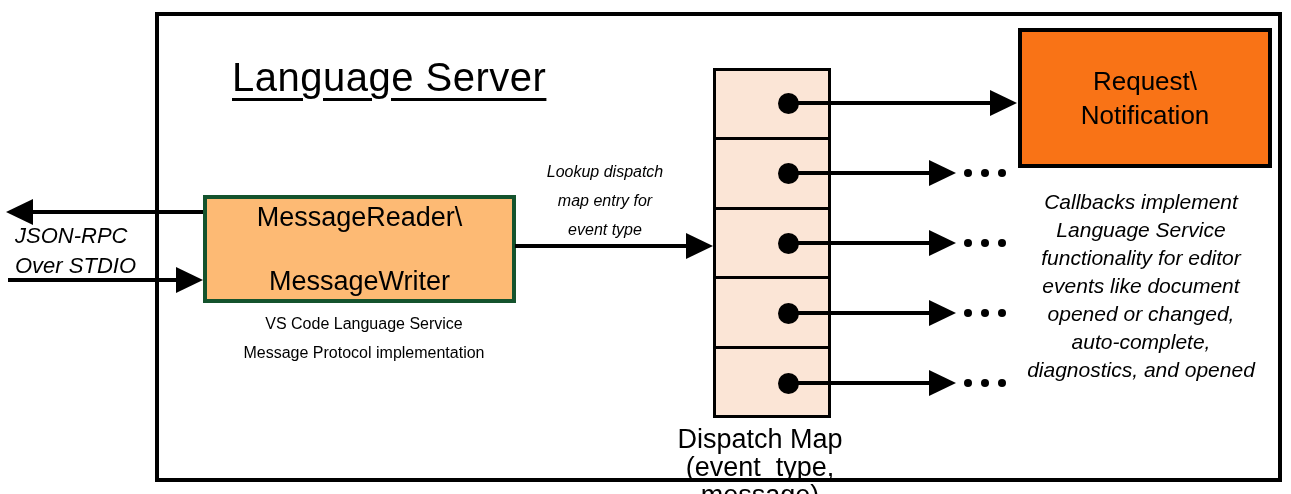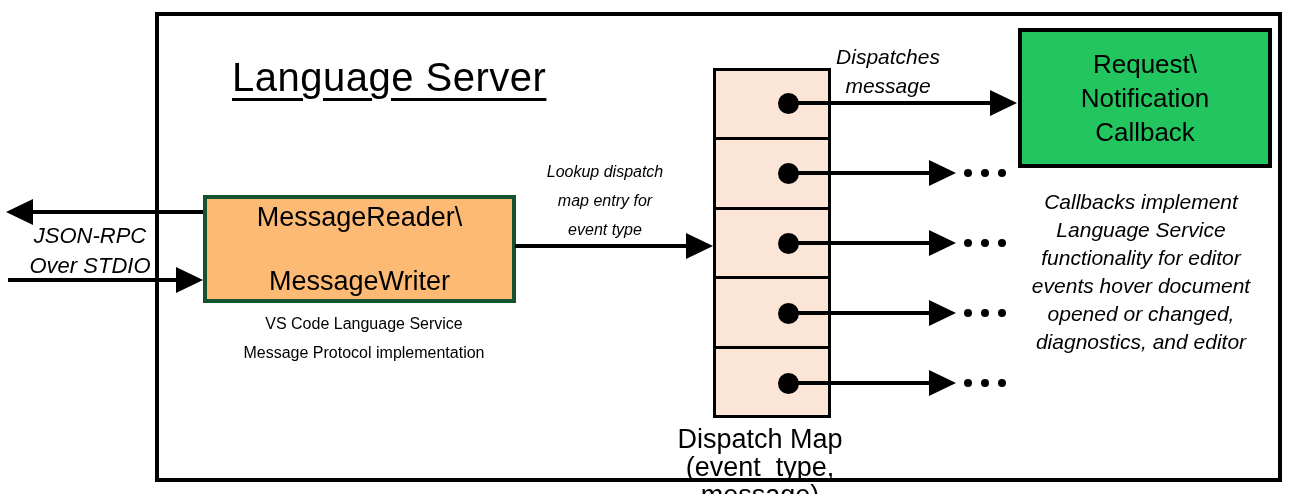--- a/index.html
+++ b/index.html
@@ -61,21 +61,20 @@
   .tri-left {
     position: absolute; width: 0; height: 0;
     border-top: 13px solid transparent;
     border-bottom: 13px solid transparent;
     border-right: 27px solid #000;
   }
 
   
   .io-label {
     left: 15px; top: 221px; width: 150px;
-    text-align: center;
     font-style: italic;
     font-size: 22px; line-height: 30px;
   }
 
   
   .lookup-label {
     left: 505px; top: 157px; width: 200px;
     text-align: center;
     font-style: italic;
     font-size: 16px; line-height: 29px;
@@ -113,21 +112,21 @@
   }
 
   
   .ellipsis { position: absolute; display: flex; gap: 9px; }
   .ellipsis .dot { width: 8px; height: 8px; background: #000; border-radius: 50%; }
 
   
   .callback-box {
     left: 1018px; top: 28px;
     width: 246px; height: 132px;
-    background: #22c55e;
+    background: #f97316;
     border: 4px solid #000;
     display: flex; flex-direction: column;
     align-items: center; justify-content: center;
     font-size: 26px; line-height: 34px;
     text-align: center;
   }
   .callbacks-note {
     left: 995px; top: 188px; width: 292px;
     text-align: center;
     font-size: 21px; line-height: 28px; font-style: italic;
@@ -181,24 +180,20 @@
   </div>
 
   <div class="map-dot" style="top:93px;"></div>
   <div class="map-dot" style="top:163px;"></div>
   <div class="map-dot" style="top:233px;"></div>
   <div class="map-dot" style="top:303px;"></div>
   <div class="map-dot" style="top:373px;"></div>
 
   <div class="hline" style="left:788px; top:101px; width:204px;"></div>
   <div class="tri-right" style="left:990px; top:90px;"></div>
-  <div class="abs dispatch-label">
-    <div>Dispatches</div>
-    <div>message</div>
-  </div>
 
   <div class="hline" style="left:788px; top:171px; width:143px;"></div>
   <div class="tri-right" style="left:929px; top:160px;"></div>
   <div class="ellipsis" style="left:964px; top:169px;">
     <div class="dot"></div>
       <div class="dot"></div>
       <div class="dot"></div>
   </div>
 
   <div class="hline" style="left:788px; top:241px; width:143px;"></div>
@@ -221,25 +216,25 @@
   <div class="tri-right" style="left:929px; top:370px;"></div>
   <div class="ellipsis" style="left:964px; top:379px;">
     <div class="dot"></div>
       <div class="dot"></div>
       <div class="dot"></div>
   </div>
 
   <div class="abs callback-box">
     <div>Request\</div>
     <div>Notification</div>
-    <div>Callback</div>
   </div>
 
   <div class="abs callbacks-note">
     <div>Callbacks implement</div>
     <div>Language Service</div>
     <div>functionality for editor</div>
-    <div>events hover document</div>
+    <div>events like document</div>
     <div>opened or changed,</div>
-    <div>diagnostics, and editor</div>
+    <div>auto-complete,</div>
+    <div>diagnostics, and opened</div>
   </div>
 
 </div>
 
 </body></html>

